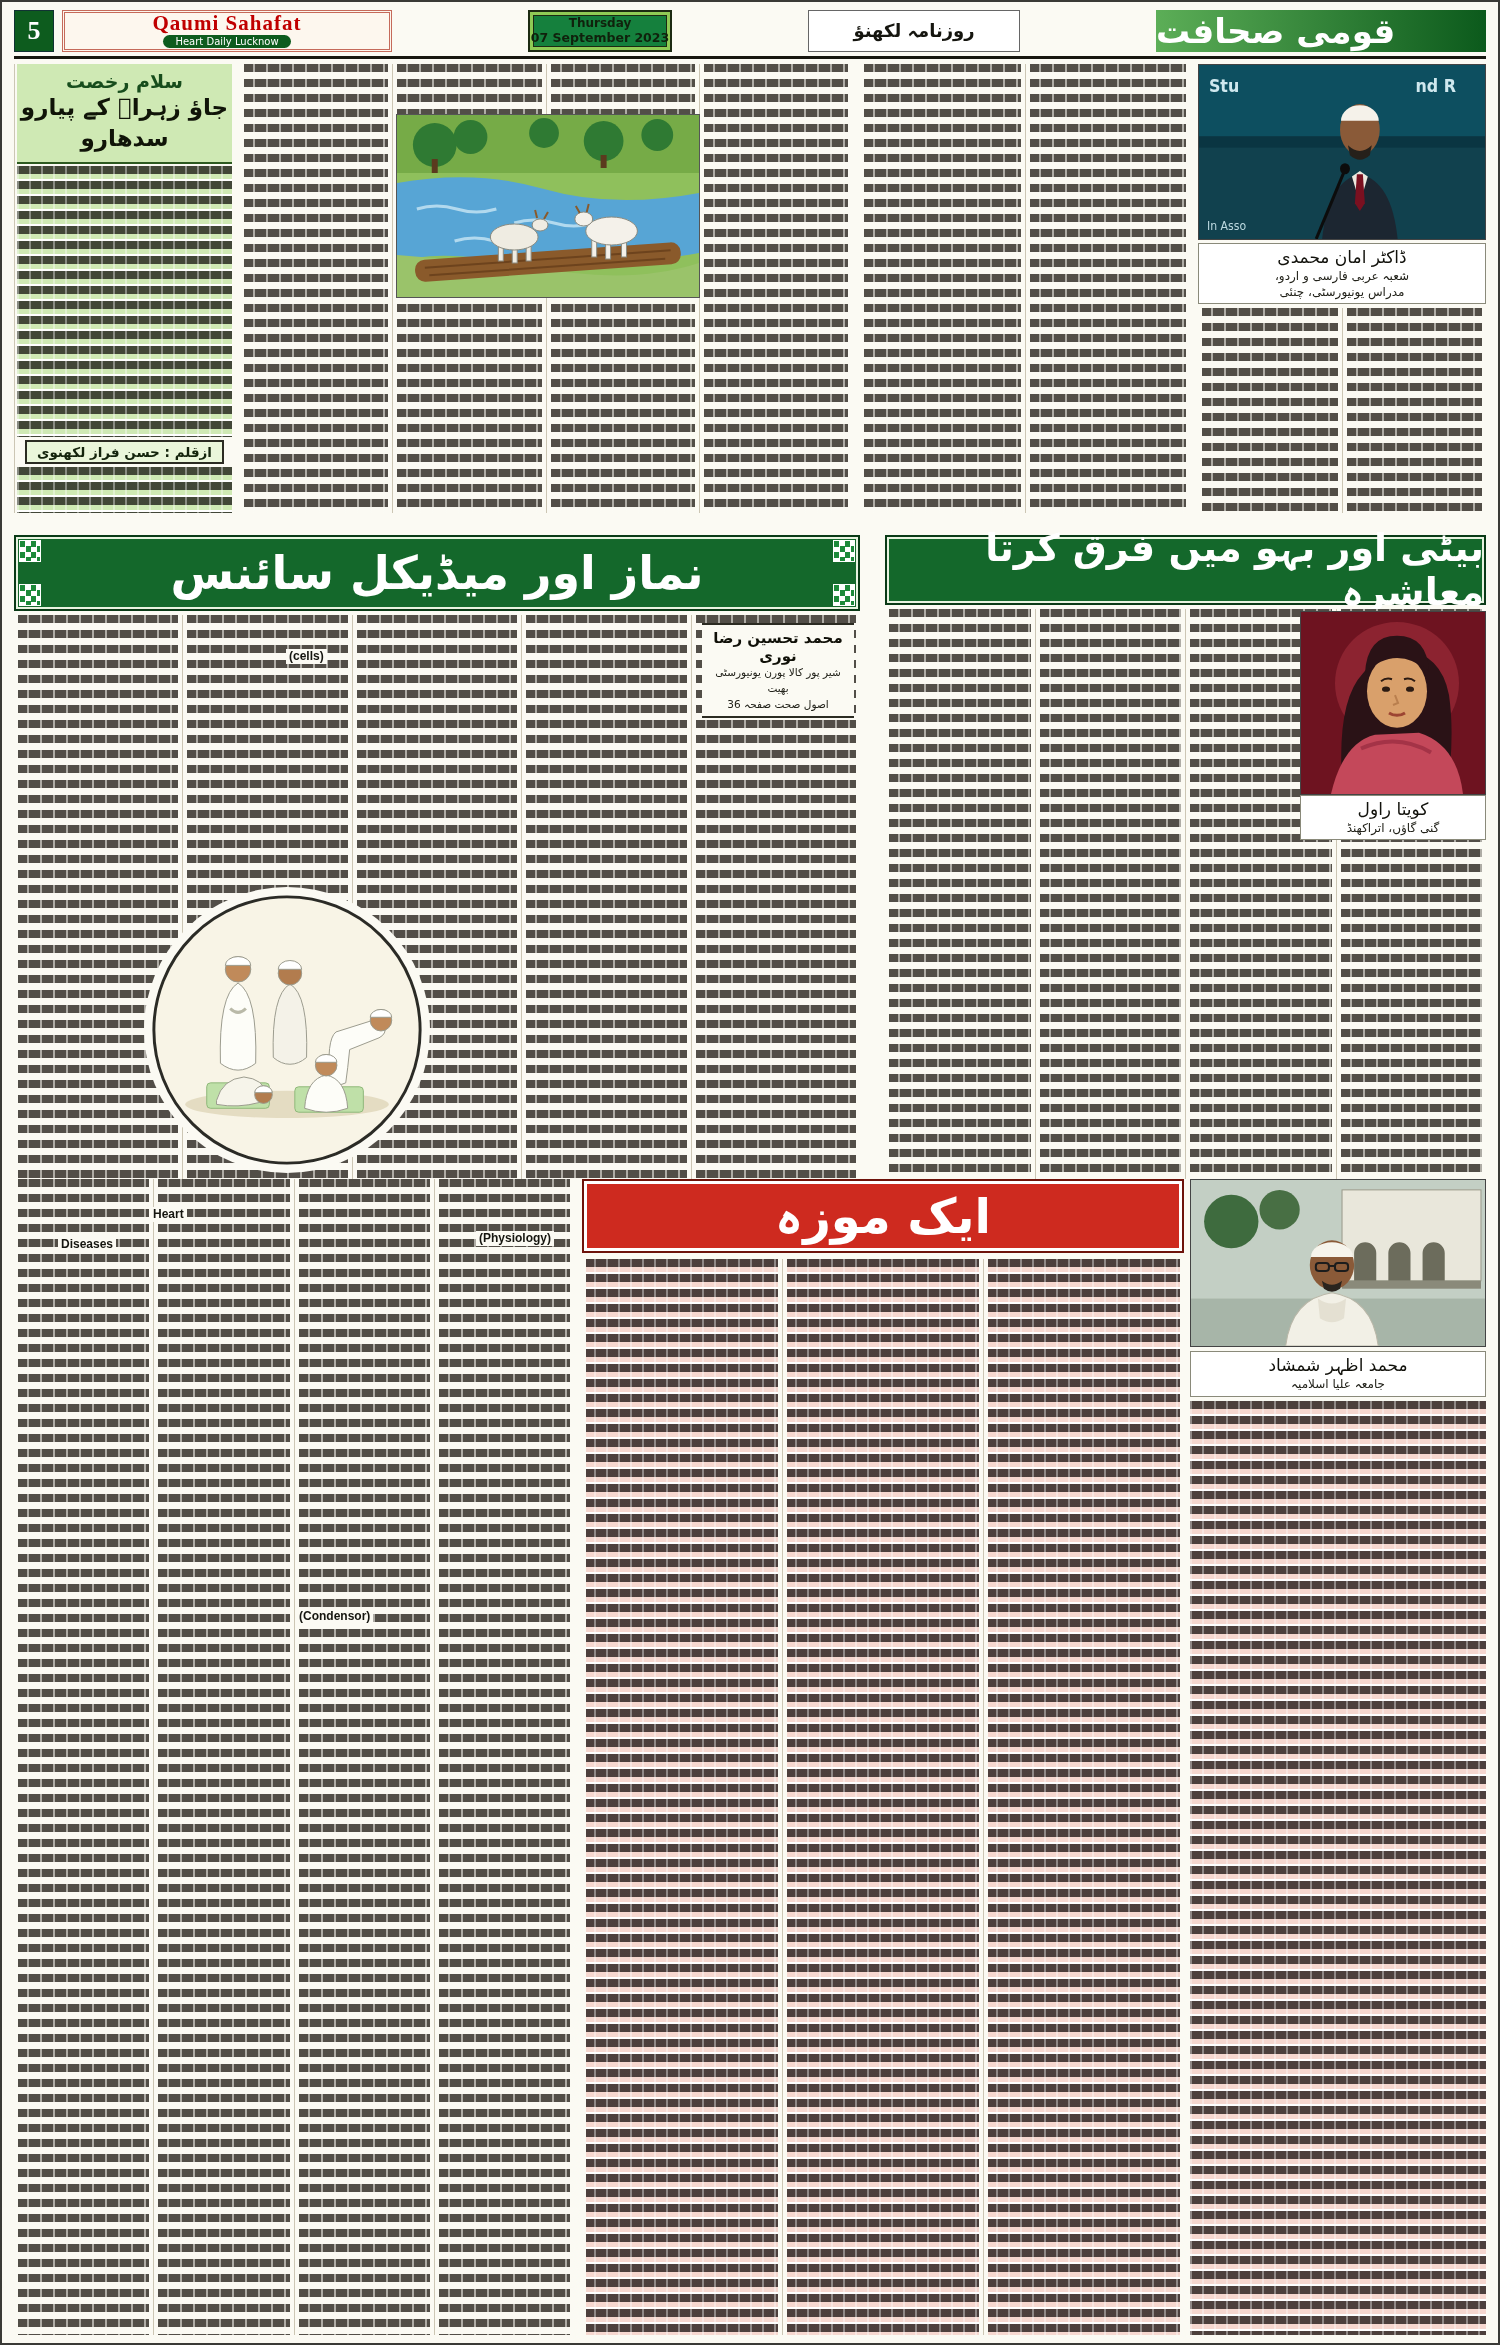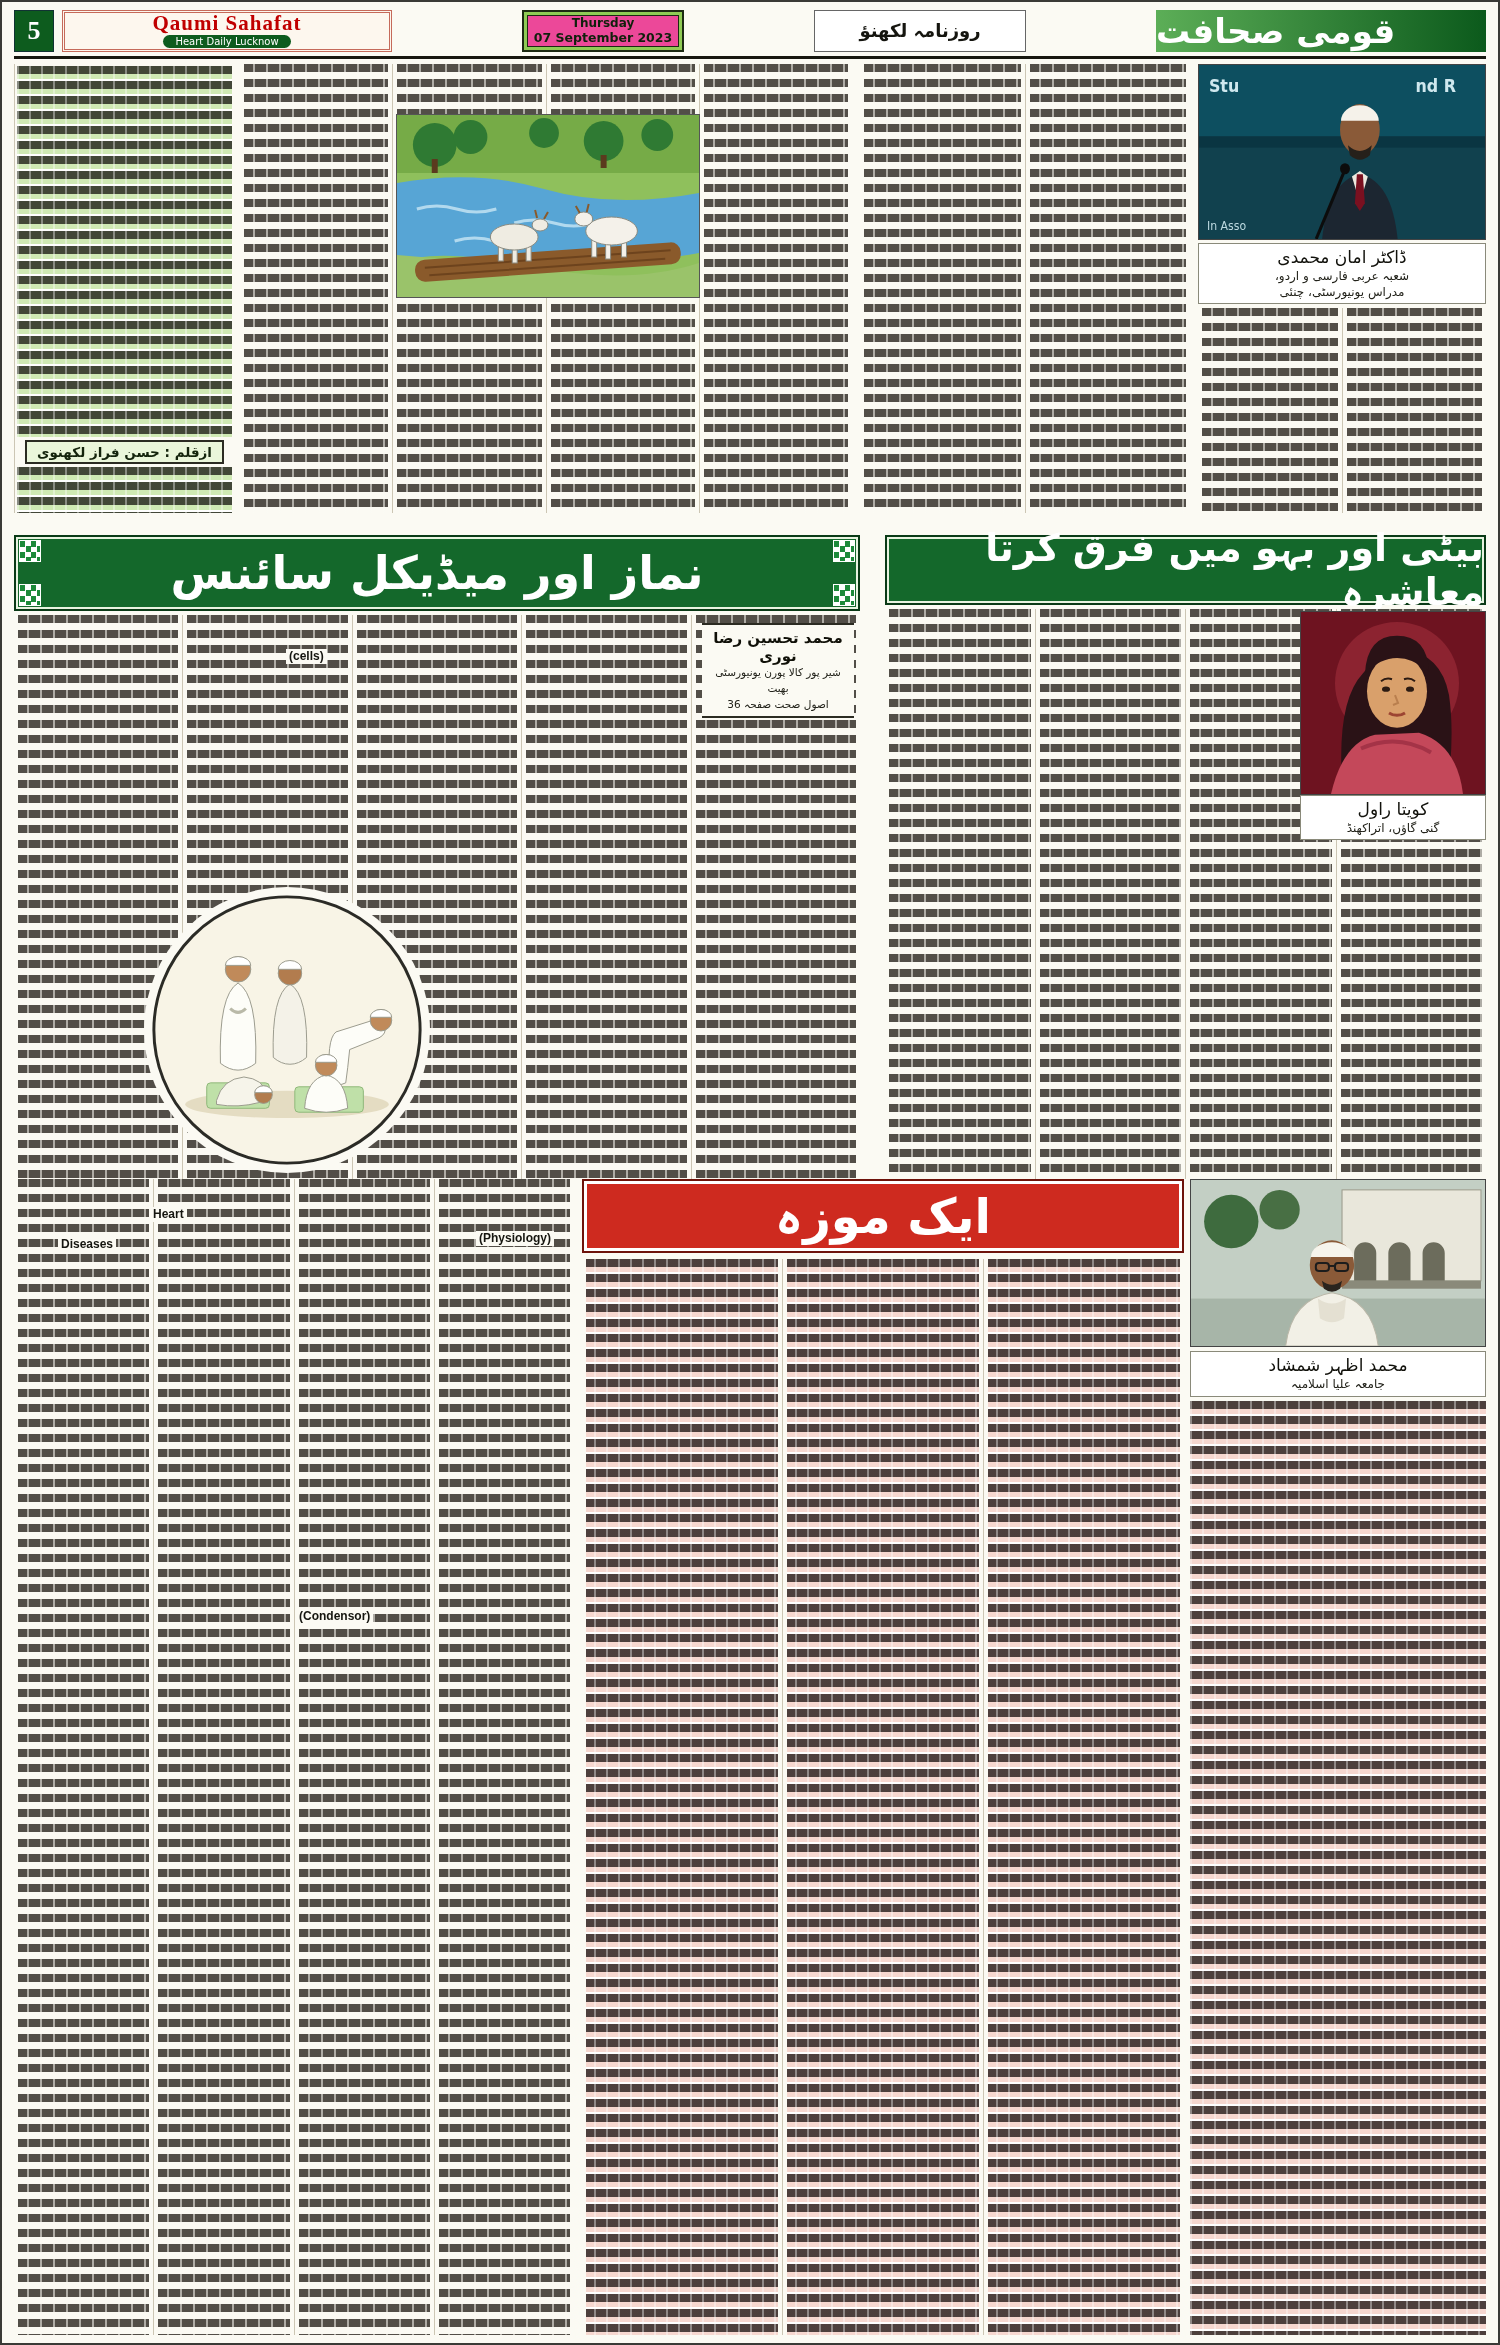--- a/index.html
+++ b/index.html
@@ -7,21 +7,21 @@
   body{font-family:"DejaVu Sans",sans-serif;background:#d8d4c8;position:relative}
   .page{position:absolute;inset:0;background:#fbfaf3;border:2px solid #3a3a36;padding:8px 12px;display:flex;flex-direction:column}
 
   
   .hdr{display:flex;height:42px;gap:8px;align-items:stretch}
   .pgnum{width:40px;background:#0d5c1e;color:#fff;font:bold 26px "Liberation Serif",serif;display:flex;align-items:center;justify-content:center;border:1px solid #133}
   .masthead{width:330px;border:3px double #c56a5a;background:#fdf7ee;display:flex;flex-direction:column;align-items:center;justify-content:center;gap:1px}
   .masthead .t{color:#c00000;font:bold 21px "Liberation Serif",serif;letter-spacing:1px;line-height:1}
   .masthead .s{background:#0d5c1e;color:#fff;font-size:10px;line-height:13px;padding:0 12px;border-radius:7px}
   .sp{flex:1}
-  .datebox{width:162px;background:#ec4899;border:2px solid #1c2a12;box-shadow:inset 0 0 0 3px #8fcb55, inset 0 0 0 4px #1c2a12;display:flex;flex-direction:column;align-items:center;justify-content:center;font-weight:bold;color:#10210c}
+  .datebox{width:144px;background:#15803d;border:2px solid #1c2a12;box-shadow:inset 0 0 0 3px #8fcb55, inset 0 0 0 4px #1c2a12;display:flex;flex-direction:column;align-items:center;justify-content:center;font-weight:bold;color:#10210c}
   .datebox .d1{font-size:12px;line-height:14px}
   .datebox .d2{font-size:12.5px;line-height:15px}
   .urdubox{width:212px;border:1px solid #666;background:#fff;display:flex;align-items:center;justify-content:center;font-size:18px;font-weight:bold;color:#15150f}
   .mastright{width:330px;background:linear-gradient(90deg,#5cae57,#0c5a1c);color:#fff;display:flex;align-items:center;justify-content:flex-end;padding-right:40px;font-size:34px;font-weight:bold}
   .rule{height:3px;background:#17170f;margin:4px 0 1px}
 
   
   .sim-plain{background-image:
       repeating-linear-gradient(90deg, rgba(251,250,243,.55) 0 2px, transparent 2px 13px),
       repeating-linear-gradient(180deg, rgba(40,35,28,.8) 0 8px, transparent 8px 15px);
@@ -110,20 +110,24 @@
     <div class="sp"></div>
     <div class="urdubox" dir="rtl">روزنامہ لکھنؤ</div>
     <div class="sp"></div>
     <div class="mastright" dir="rtl">قومی صحافت</div>
   </div>
   <div class="rule"></div>
 
   <div class="top">
 
     <div class="farewell">
+      <div class="farewell-hd">
+        <span class="k">سلام رخصت</span>
+        <span class="h">جاؤ زہراؑ کے پیارو سدھارو</span>
+      </div>
       <div class="sim-green" style="flex:1;margin-top:2px"></div>
       <div class="farewell-by">ازقلم : حسن فراز لکھنوی</div>
       <div class="sim-green" style="height:46px"></div>
     </div>
 
     <div class="lead">
       <div class="lead-body">
         <div class="cols">
           <div class="col sim-plain"></div>
           <div class="col sim-plain"></div>

